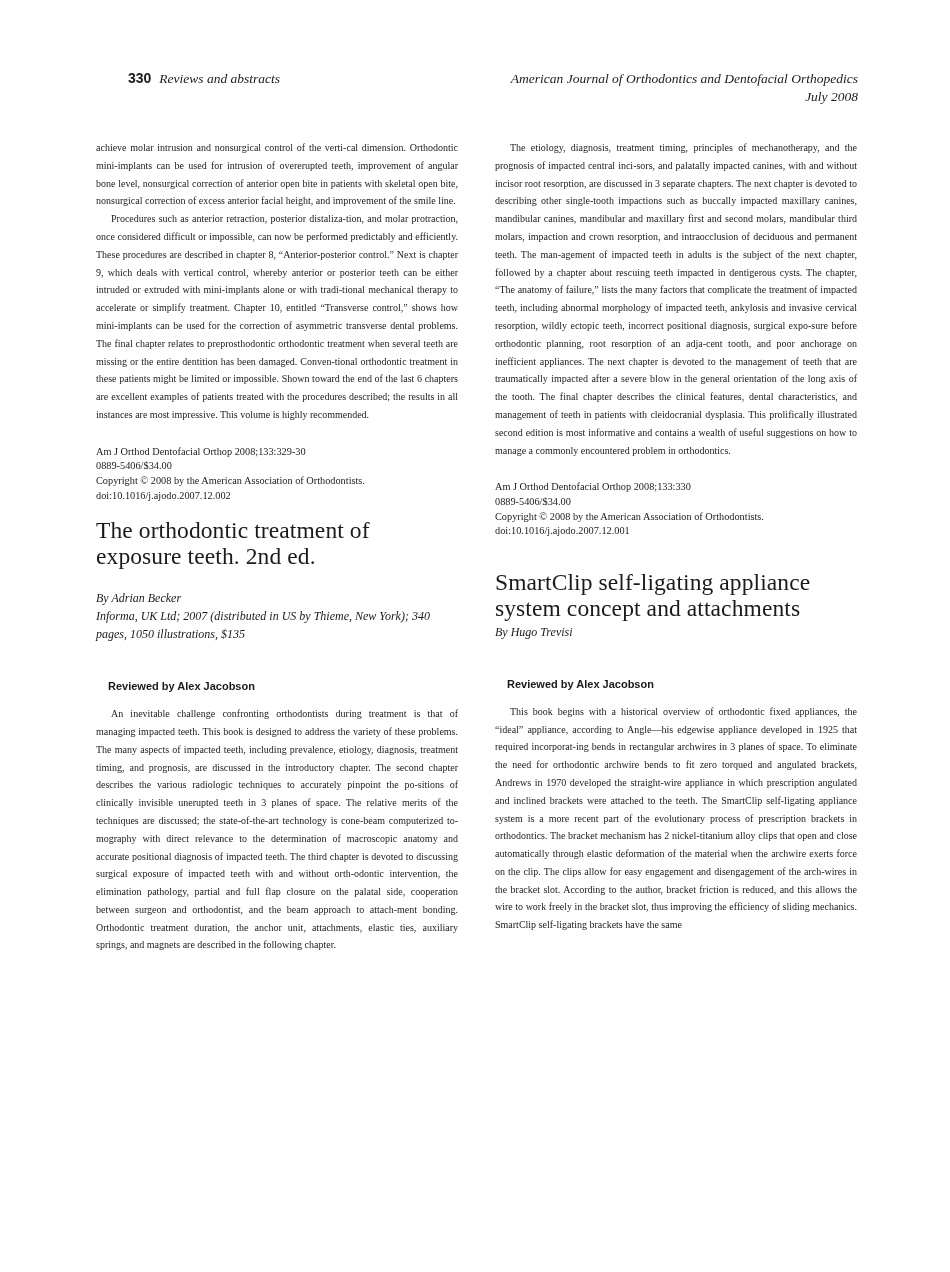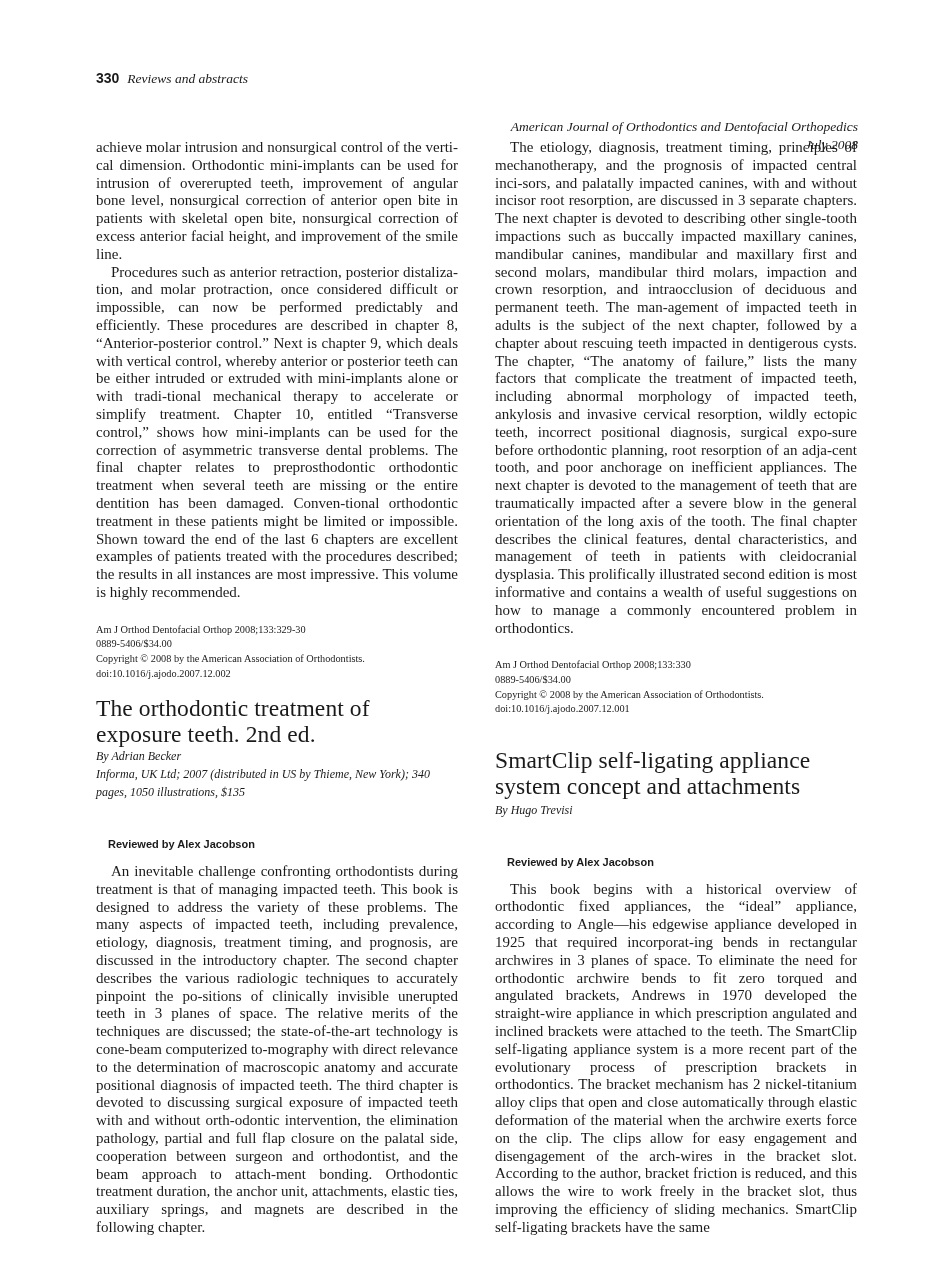--- a/index.html
+++ b/index.html
@@ -1,25 +1,25 @@
 <!DOCTYPE html>
 <html><head>
   <meta charset="utf-8">
   <style>
     html, body { margin: 0; padding: 0; background: #ffffff; }
     body { width: 950px; height: 1272px; position: relative; overflow: hidden; color: #1a1a1a; font-family: "Liberation Serif", serif; }
     .running-head { position: absolute; top: 70px; left: 96px; width: 762px; height: 40px; }
     .rh-left { position: absolute; left: 0; top: 0; font-size: 13.5px; line-height: 17px; }
-    .page-num { font-family: "Liberation Sans", sans-serif; font-weight: bold; font-size: 14px; margin-right: 8px; }
+    .page-num { font-family: "Liberation Sans", sans-serif; font-weight: bold; font-size: 14px; margin-right: 8px; margin-left: 32px; }
     .section-name { font-style: italic; }
-    .rh-right { position: absolute; right: 0; top: 0; text-align: right; font-style: italic; font-size: 13.5px; line-height: 17.5px; margin-top: 48px; }
+    .rh-right { position: absolute; right: 0; top: 0; text-align: right; font-style: italic; font-size: 13.5px; line-height: 17.5px; }
     .col { position: absolute; top: 139px; width: 362px; }
     .col-left { left: 96px; }
     .col-right { left: 495px; }
-    p.body { margin: 0; font-size: 15px; line-height: 17.8px; text-align: justify; hyphens: manual; }
+    p.body { margin: 0; font-size: 10px; line-height: 17.8px; text-align: justify; hyphens: manual; }
     p.body.indent { text-indent: 15px; }
     .meta { font-size: 10.3px; line-height: 14.6px; margin: 0; }
     .meta div { white-space: nowrap; }
     h2.book-title { font-weight: normal; font-size: 23.5px; line-height: 26px; margin: 0; letter-spacing: 0.1px; }
     .byline { font-style: italic; font-size: 12px; line-height: 18px; margin: 0; }
     .reviewed { font-family: "Liberation Sans", sans-serif; font-weight: bold; font-size: 11px; line-height: 14px; margin: 12px; }
   </style>
 </head>
 <body>
 
@@ -38,21 +38,21 @@
   <p class="body indent">Procedures such as anterior retraction, posterior distaliza-tion, and molar protraction, once considered difficult or impossible, can now be performed predictably and efficiently. These procedures are described in chapter 8, “Anterior-posterior control.” Next is chapter 9, which deals with vertical control, whereby anterior or posterior teeth can be either intruded or extruded with mini-implants alone or with tradi-tional mechanical therapy to accelerate or simplify treatment. Chapter 10, entitled “Transverse control,” shows how mini-implants can be used for the correction of asymmetric transverse dental problems. The final chapter relates to preprosthodontic orthodontic treatment when several teeth are missing or the entire dentition has been damaged. Conven-tional orthodontic treatment in these patients might be limited or impossible. Shown toward the end of the last 6 chapters are excellent examples of patients treated with the procedures described; the results in all instances are most impressive. This volume is highly recommended.</p>
 
   <div class="meta" style="margin-top:21px;">
     <div>Am J Orthod Dentofacial Orthop 2008;133:329-30</div>
     <div>0889-5406/$34.00</div>
     <div>Copyright © 2008 by the American Association of Orthodontists.</div>
     <div>doi:10.1016/j.ajodo.2007.12.002</div>
   </div>
 
   <h2 class="book-title" style="margin-top:14px;">The orthodontic treatment of exposure teeth. 2nd ed.</h2>
-  <p class="byline" style="margin-top:0;">By Adrian Becker</p>
+  <p class="byline" style="margin-top:20px;">By Adrian Becker</p>
   <p class="byline">Informa, UK Ltd; 2007 (distributed in US by Thieme, New York); 340 pages, 1050 illustrations, $135</p>
   <p class="reviewed" style="margin-top:36px;">Reviewed by Alex Jacobson</p>
 
   <p class="body indent" style="margin-top:9px;">An inevitable challenge confronting orthodontists during treatment is that of managing impacted teeth. This book is designed to address the variety of these problems. The many aspects of impacted teeth, including prevalence, etiology, diagnosis, treatment timing, and prognosis, are discussed in the introductory chapter. The second chapter describes the various radiologic techniques to accurately pinpoint the po-sitions of clinically invisible unerupted teeth in 3 planes of space. The relative merits of the techniques are discussed; the state-of-the-art technology is cone-beam computerized to-mography with direct relevance to the determination of macroscopic anatomy and accurate positional diagnosis of impacted teeth. The third chapter is devoted to discussing surgical exposure of impacted teeth with and without orth-odontic intervention, the elimination pathology, partial and full flap closure on the palatal side, cooperation between surgeon and orthodontist, and the beam approach to attach-ment bonding. Orthodontic treatment duration, the anchor unit, attachments, elastic ties, auxiliary springs, and magnets are described in the following chapter.</p>
 </section>
 
 <section class="col col-right">
   <p class="body indent">The etiology, diagnosis, treatment timing, principles of mechanotherapy, and the prognosis of impacted central inci-sors, and palatally impacted canines, with and without incisor root resorption, are discussed in 3 separate chapters. The next chapter is devoted to describing other single-tooth impactions such as buccally impacted maxillary canines, mandibular canines, mandibular and maxillary first and second molars, mandibular third molars, impaction and crown resorption, and intraocclusion of deciduous and permanent teeth. The man-agement of impacted teeth in adults is the subject of the next chapter, followed by a chapter about rescuing teeth impacted in dentigerous cysts. The chapter, “The anatomy of failure,” lists the many factors that complicate the treatment of impacted teeth, including abnormal morphology of impacted teeth, ankylosis and invasive cervical resorption, wildly ectopic teeth, incorrect positional diagnosis, surgical expo-sure before orthodontic planning, root resorption of an adja-cent tooth, and poor anchorage on inefficient appliances. The next chapter is devoted to the management of teeth that are traumatically impacted after a severe blow in the general orientation of the long axis of the tooth. The final chapter describes the clinical features, dental characteristics, and management of teeth in patients with cleidocranial dysplasia. This prolifically illustrated second edition is most informative and contains a wealth of useful suggestions on how to manage a commonly encountered problem in orthodontics.</p>
 
   <div class="meta" style="margin-top:21px;">

